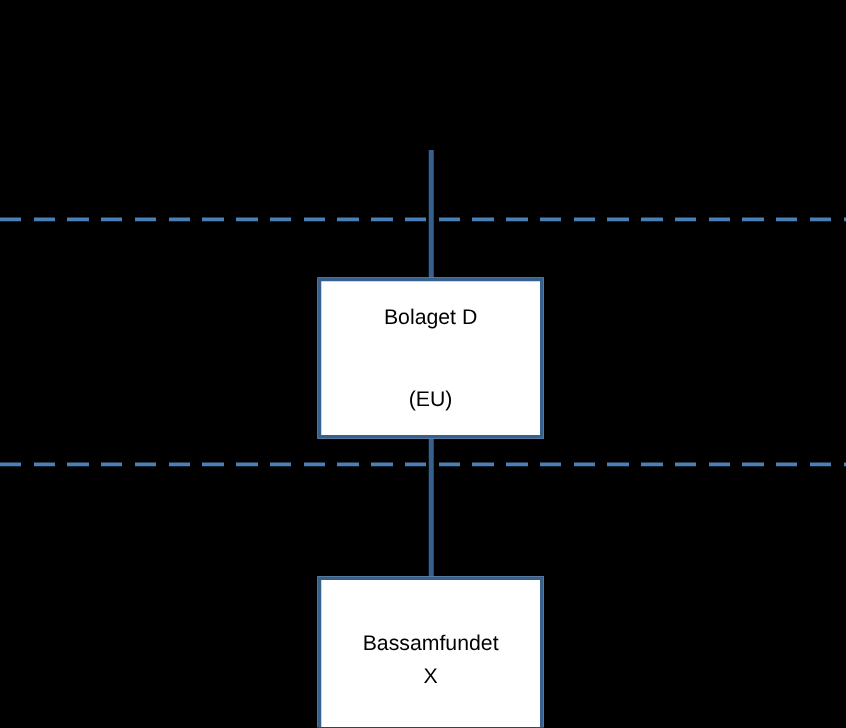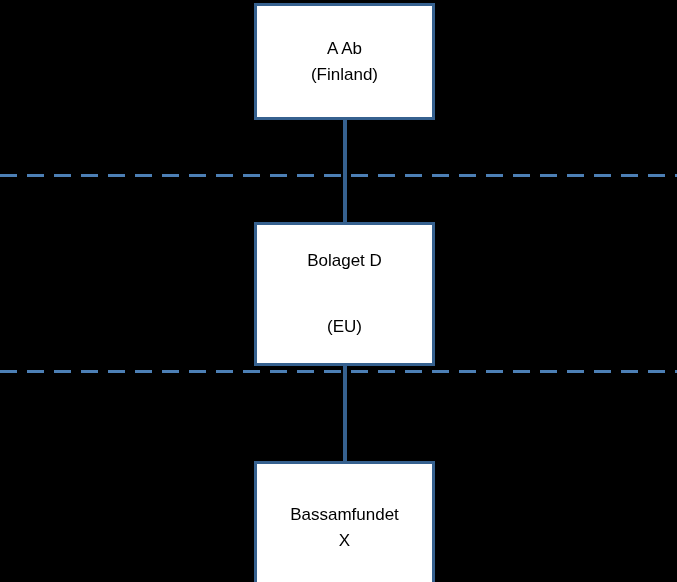--- a/index.html
+++ b/index.html
@@ -25,21 +25,21 @@
       display: flex;
       flex-direction: column;
       align-items: center;
       justify-content: center;
       text-align: center;
       color: #000000;
       font-size: 17px;
       line-height: 26px;
     }
     #node-top    { top: 3px;   height: 117px; }
-    #node-middle { top: 222px; height: 144px; gap: 40px; }
+    #node-middle { top: 222px; height: 129px; gap: 40px; }
     #node-bottom { top: 461px; height: 133px; }
 
     .connector {
       position: absolute;
       left: 343px;
       width: 4px;
       background: var(--connector_color, #36618F);
     }
     #connector-top-middle    { top: 120px; height: 102px; }
     #connector-middle-bottom { top: 343px; height: 118px; }
@@ -71,24 +71,20 @@
 <div id="stage">
 
   <div class="dashline" id="boundary-line-1"></div>
 
   <div class="dashline" id="boundary-line-2"></div>
 
   <div class="connector" id="connector-top-middle"></div>
 
   <div class="connector" id="connector-middle-bottom"></div>
 
-  <div class="node" id="node-top">
-    <span class="node-line">A Ab</span>
-    <span class="node-line">(Finland)</span>
-  </div>
 
   <div class="node" id="node-middle">
     <span class="node-line">Bolaget D</span>
     <span class="node-line">(EU)</span>
   </div>
 
   <div class="node" id="node-bottom">
     <span class="node-line">Bassamfundet</span>
     <span class="node-line">X</span>
   </div>

